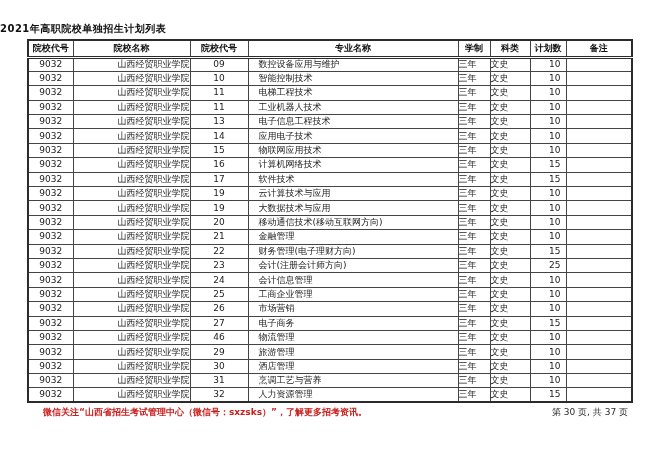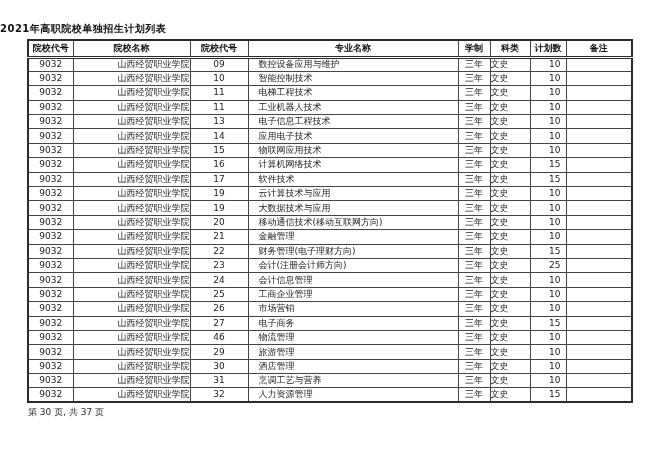--- a/index.html
+++ b/index.html
@@ -45,21 +45,21 @@
     border-bottom: 3px double #2b2b2b;
     color: #111111;
     margin-top: 8px;
   }
   .plan-table td { height: 14.4px; }
   
   .plan-table td.c0 { text-align: center; }
   .plan-table td.c1 { text-align: right; }
   .plan-table td.c2 { text-align: center; margin-left: 24px; }
   .plan-table td.c3 { text-align: left; padding-left: 10px; }
-  .plan-table td.c4 { text-align: center; margin-left: 12px; }
+  .plan-table td.c4 { text-align: left; margin-left: 12px; }
   .plan-table td.c5 { text-align: left; }
   .plan-table td.c6 { text-align: right; padding-right: 5px; }
   .plan-table td.c7 { text-align: left; }
   .footer {
     width: 604px;
     margin: 3px auto 0 auto;
     display: flex;
     justify-content: space-between;
     align-items: flex-start;
     font-size: 9px;
@@ -342,16 +342,17 @@
           <td class="c3">人力资源管理</td>
           <td class="c4">三年</td>
           <td class="c5">文史</td>
           <td class="c6">15</td>
           <td class="c7"></td>
         </tr>
       </tbody>
   </table>
 
   <div class="footer">
+    <div class="notice">微信关注“山西省招生考试管理中心（微信号：sxzsks）”，了解更多招考资讯。</div>
     <div class="page-info">第 30 页, 共 37 页</div>
   </div>
 
 </div>
 
 </body></html>

